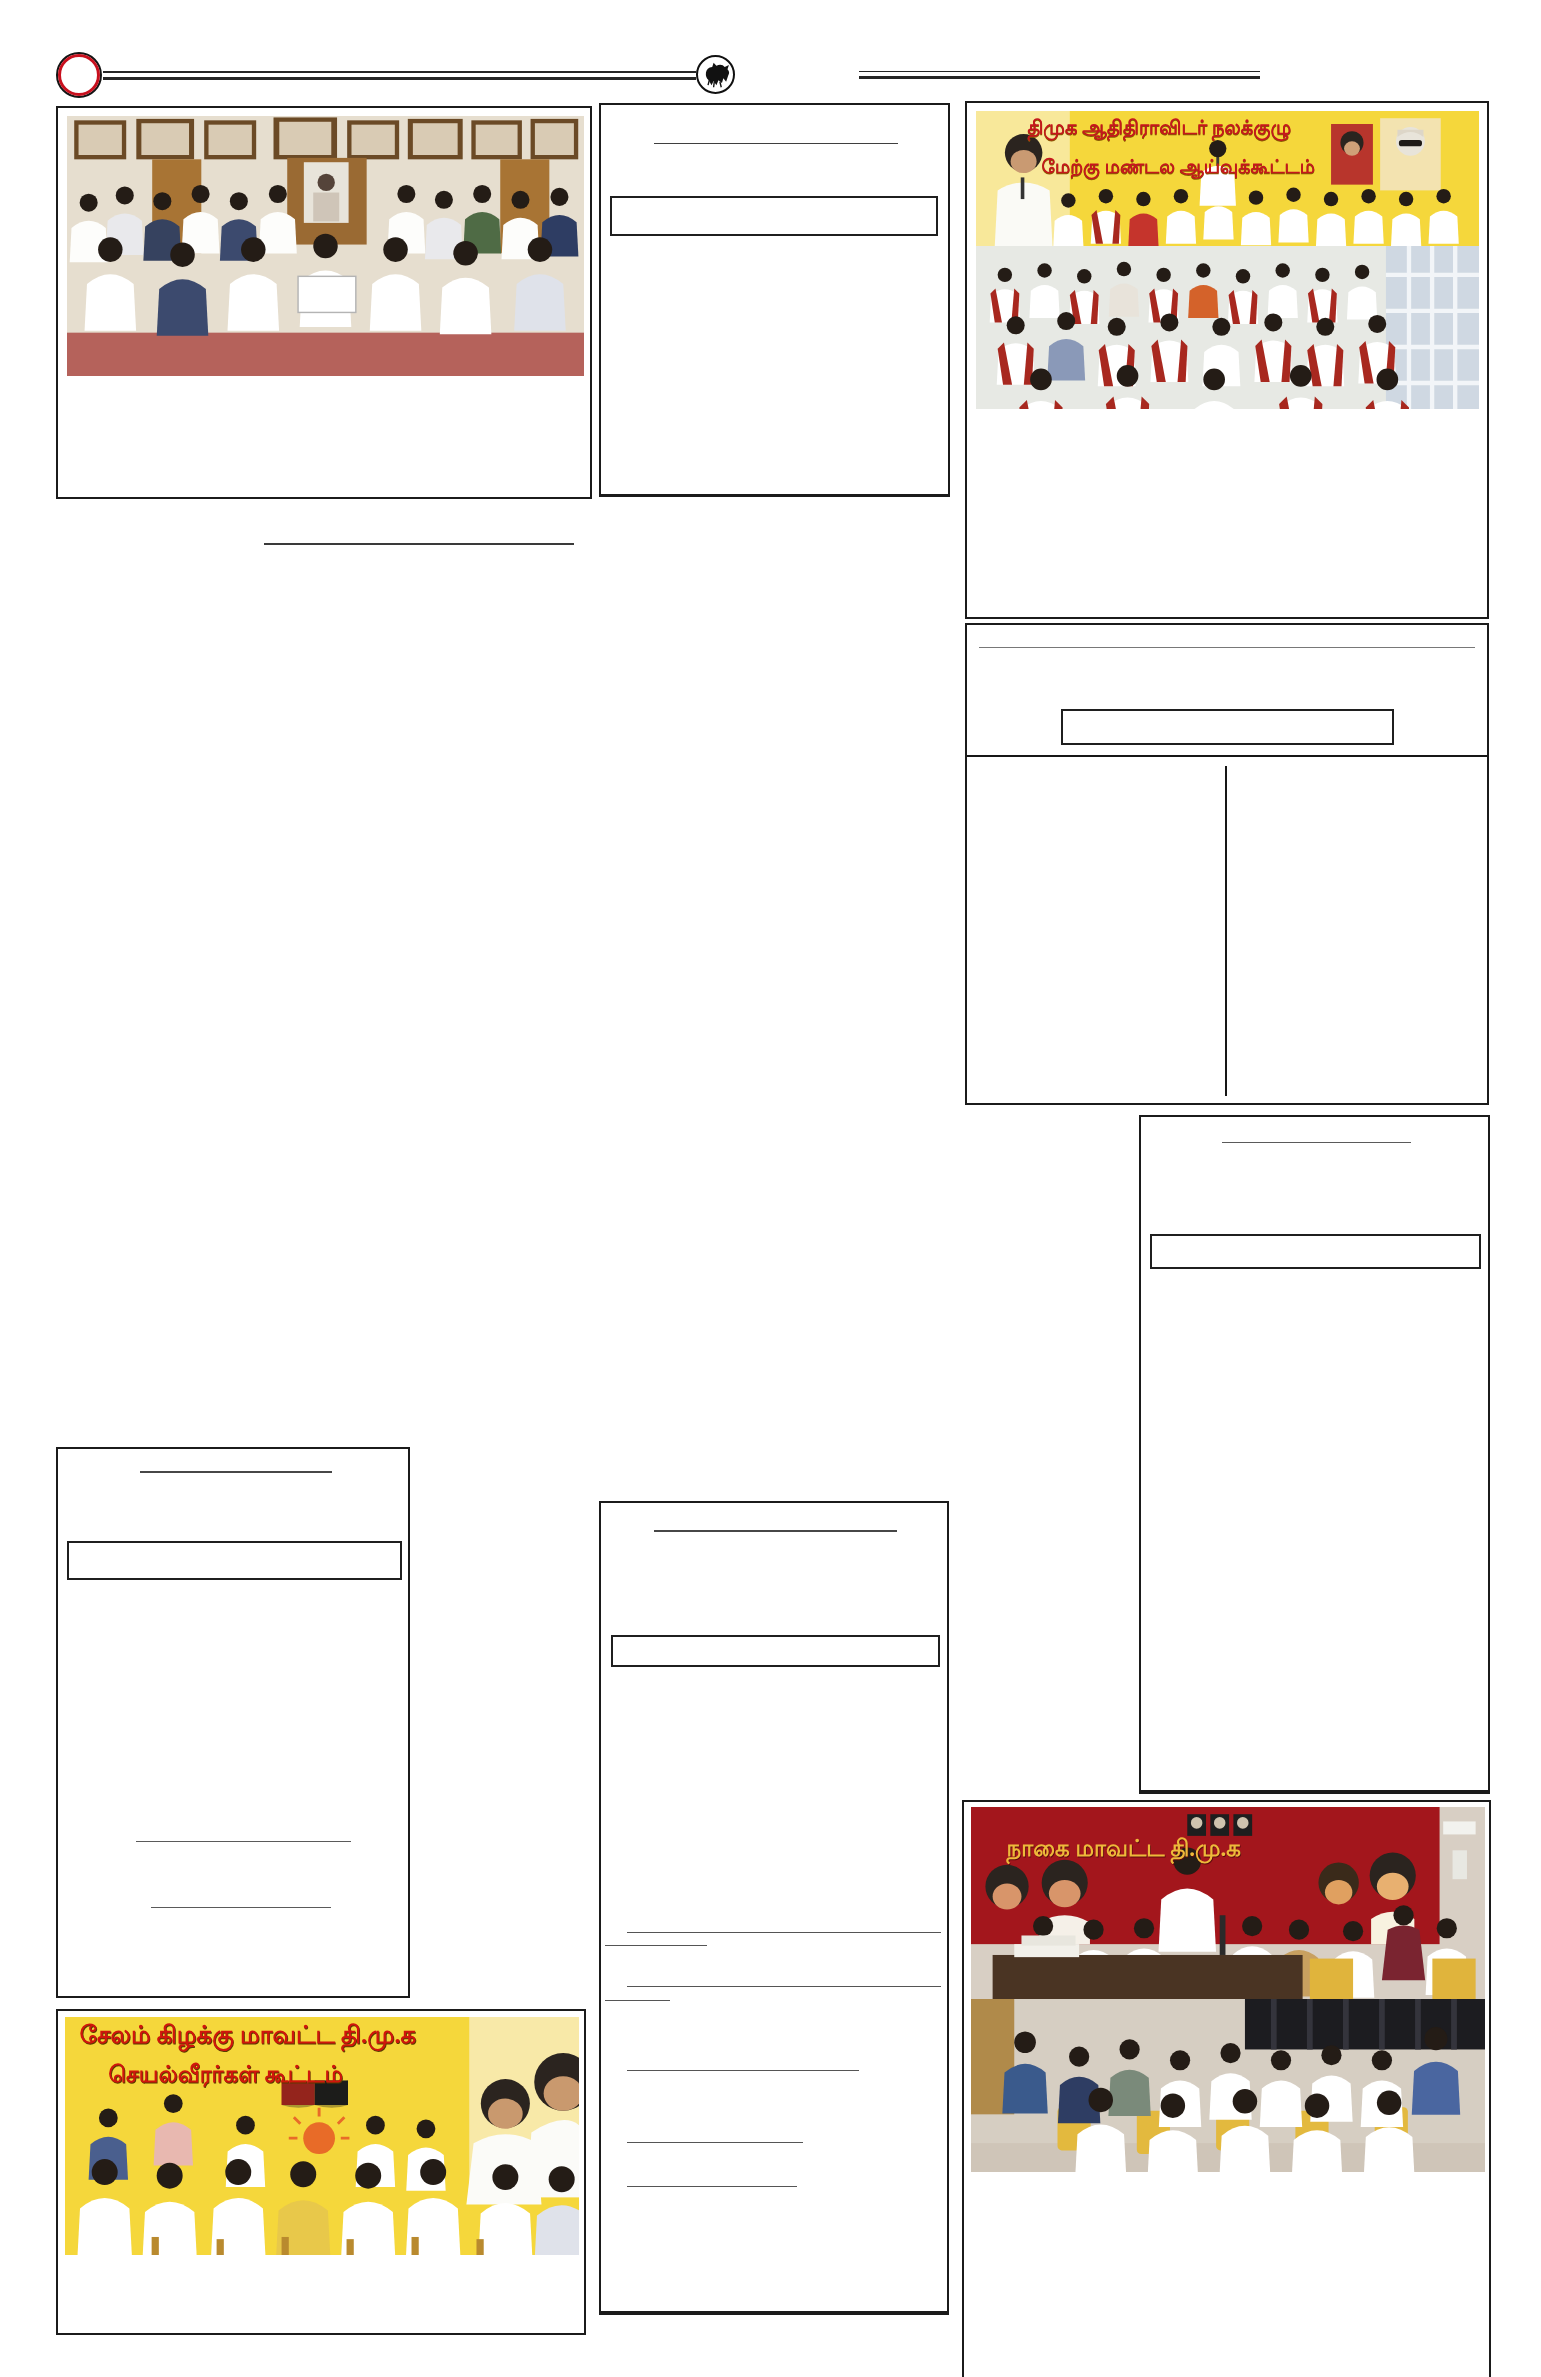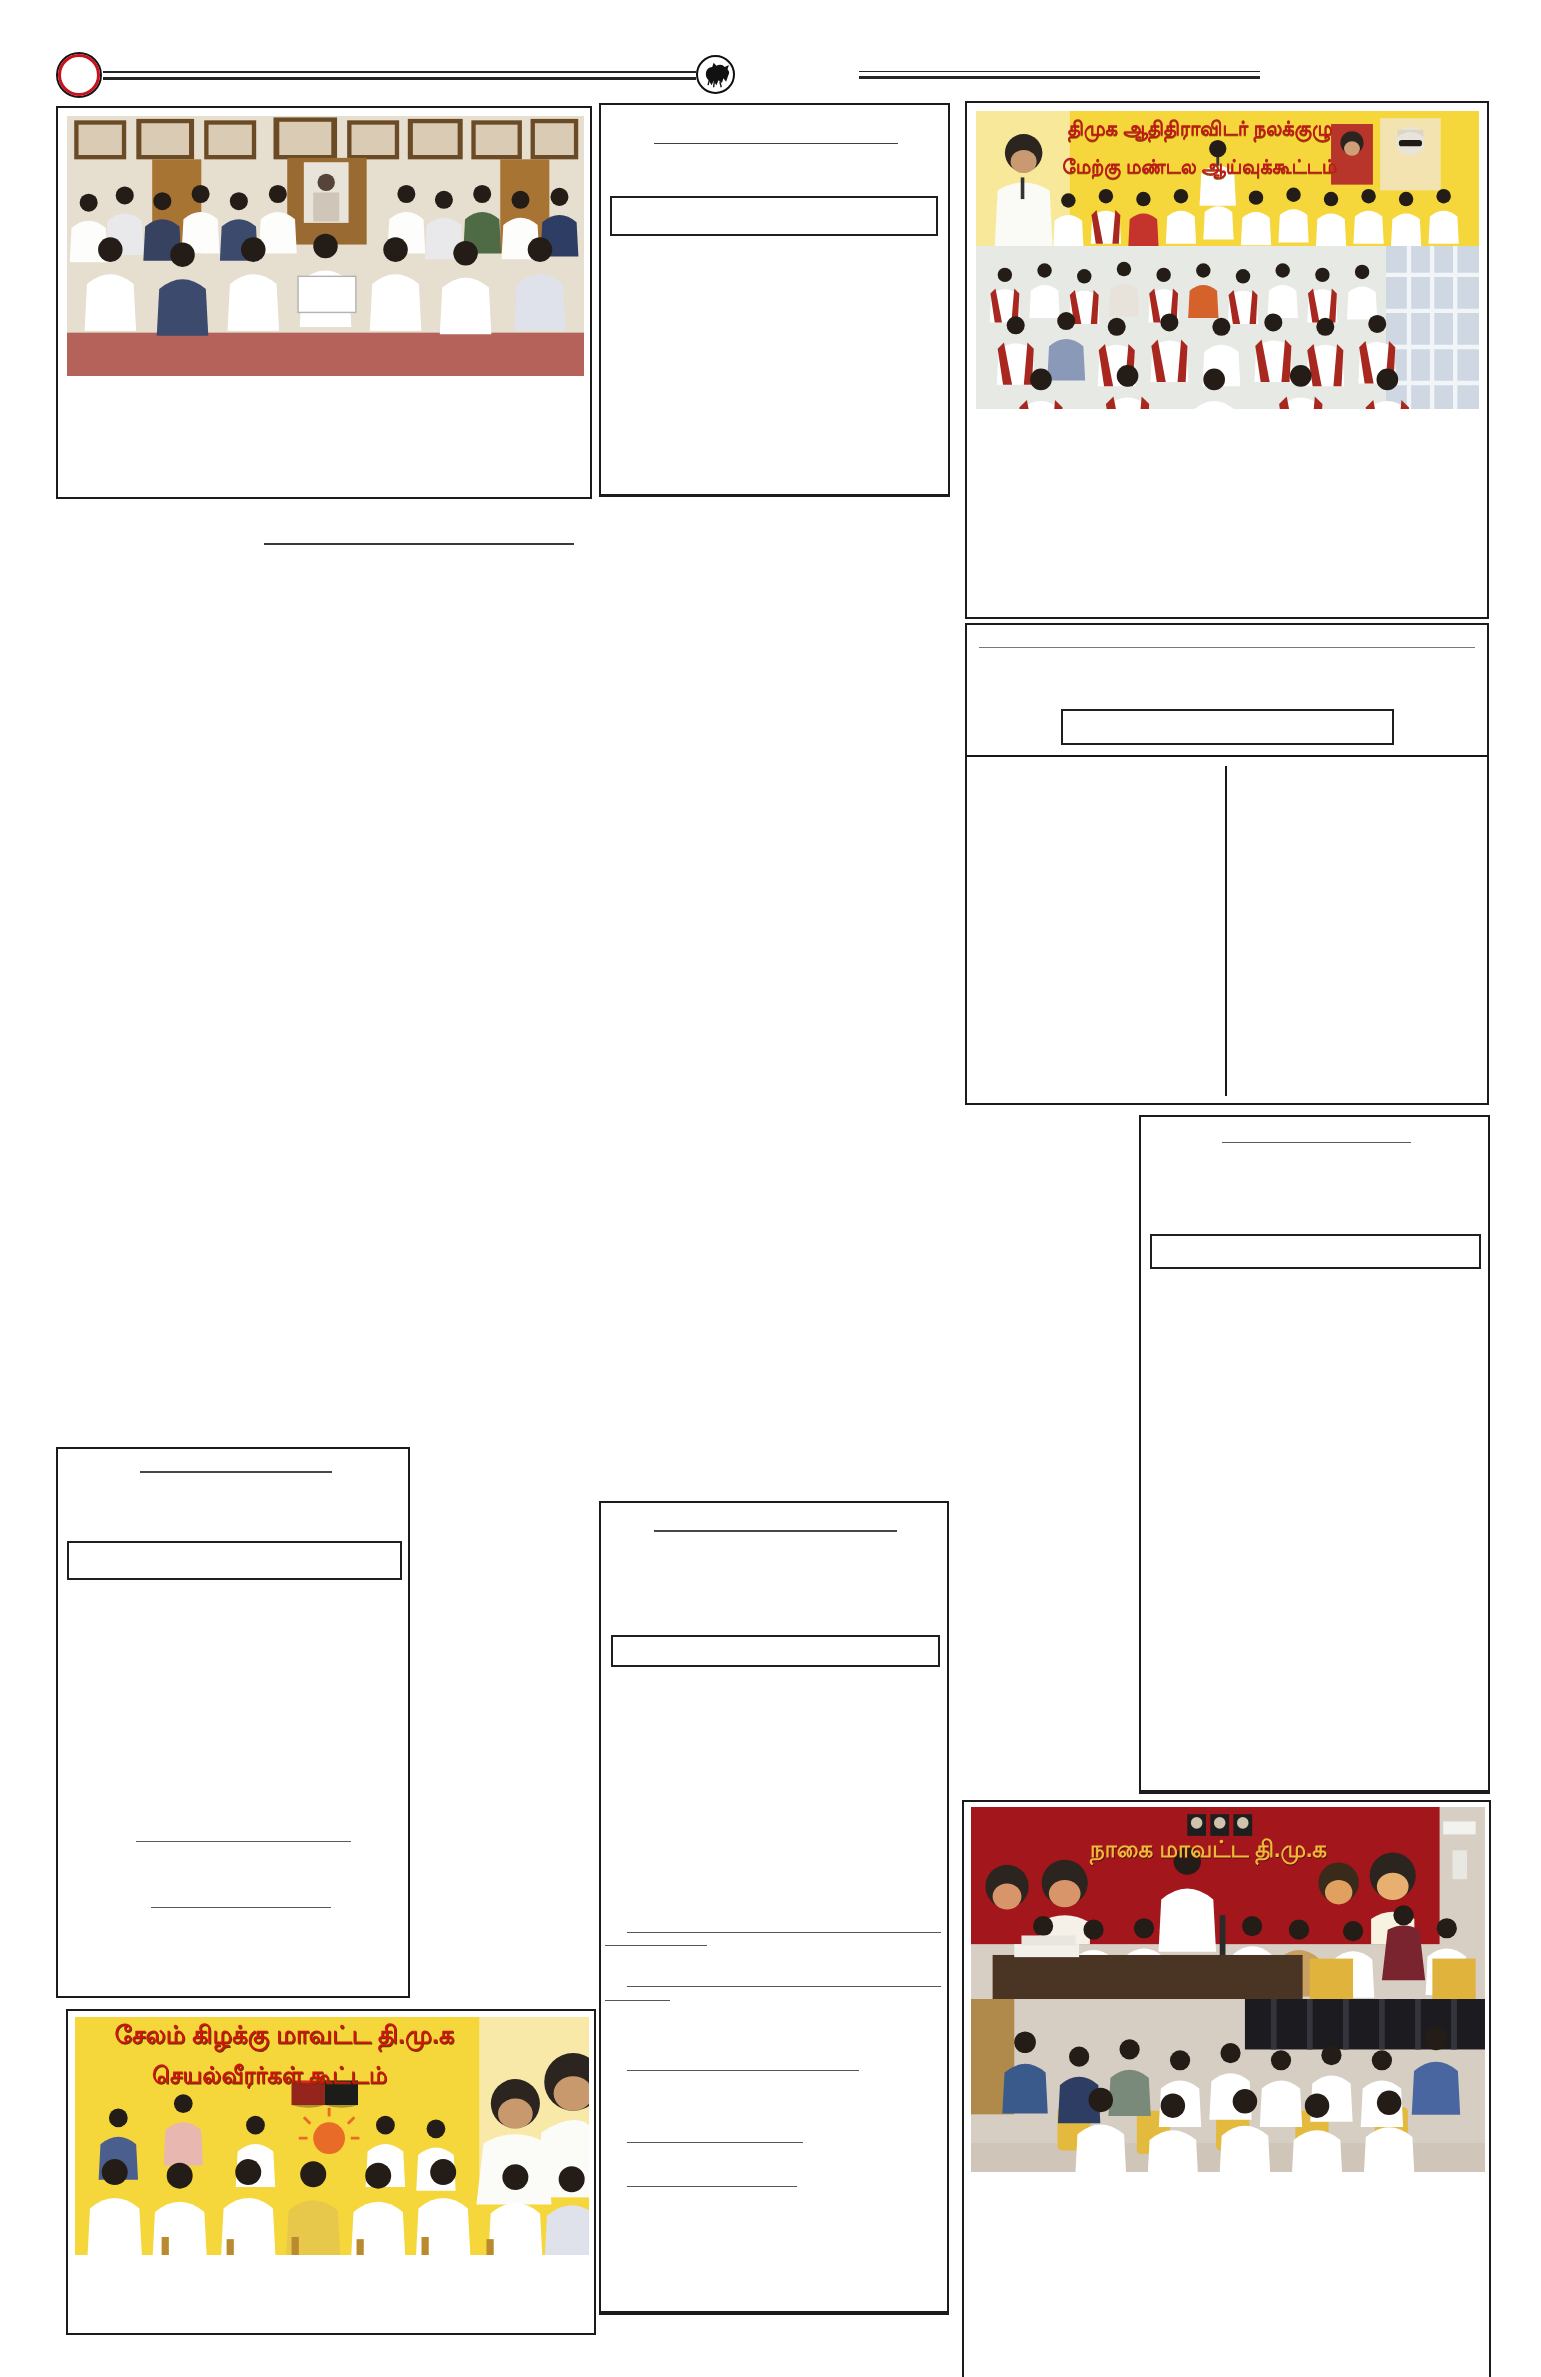--- a/index.html
+++ b/index.html
@@ -4,22 +4,22 @@
 <style>
   html,body{margin:0;padding:0;background:#fff;}
   #page{position:relative;width:1541px;height:2377px;background:#ffffff;
         font-family:"Liberation Sans",sans-serif;overflow:hidden;}
   .abs{position:absolute;}
   .abox{position:absolute;background:#fff;border:2.2px solid #1b1b1b;box-sizing:border-box;}
   .rule{position:absolute;background:#4a4a4a;height:1.4px;}
   .hbox{position:absolute;border:2.2px solid #1f1f1f;background:#fff;box-sizing:border-box;}
   .photo{position:absolute;overflow:hidden;background:#eee;}
   .photo svg{display:block;width:100%;height:100%;}
-  .btxt{position:absolute;font-weight:bold;text-align:center;line-height:1.15;
-        font-family:Liberation Sans, sans-serif;white-space:nowrap;}
+  .btxt{position:absolute;font-weight:bold;line-height:1.15;
+        font-family:Liberation Serif, serif;white-space:nowrap;}
   .dbl-rule{position:absolute;box-sizing:border-box;background:transparent;}
 </style>
 </head>
 <body>
 
 <svg width="0" height="0" style="position:absolute" aria-hidden="true">
   <defs>
     <g id="pp">
       <circle cx="0" cy="0" r="10" fill="#241c16"></circle>
       <path d="M-19 28 Q0 12 19 28 L21 66 L-21 66 Z" fill="currentColor"></path>
@@ -212,21 +212,21 @@
     <div class="hbox" style="left:10px;top:132px;width:329px;height:32px;"></div>
     <div class="rule" style="left:26px;top:429px;width:314px;background:#555;"></div>
     <div class="rule" style="left:3.6px;top:442px;width:102px;background:#555;"></div>
     <div class="rule" style="left:26px;top:483px;width:314px;background:#555;"></div>
     <div class="rule" style="left:3.6px;top:497px;width:65px;background:#555;"></div>
     <div class="rule" style="left:26px;top:567px;width:232px;background:#555;"></div>
     <div class="rule" style="left:26px;top:639px;width:176px;background:#555;"></div>
     <div class="rule" style="left:26px;top:683px;width:170px;background:#555;"></div>
   </div>
 
-  <div class="abox" style="left:56px;top:2009px;width:530px;height:326px;margin-left:10px;">
+  <div class="abox" style="left:56px;top:2009px;width:530px;height:326px;">
     <div class="photo" style="left:7.2px;top:5.8px;width:514px;height:238px;">
       <svg viewBox="0 0 712 330" preserveAspectRatio="none">
         <rect width="712" height="330" fill="#f5d73b"></rect>
         <rect x="560" y="0" width="152" height="250" fill="#f8e9a8"></rect>
         <circle cx="610" cy="120" r="34" fill="#2b241f"></circle>
         <ellipse cx="610" cy="134" rx="24" ry="21" fill="#c9996e"></ellipse>
         <path d="M566 175 Q610 150 654 175 L660 260 L556 260 Z" fill="#fbfbf8"></path>
         <circle cx="690" cy="90" r="40" fill="#2b241f"></circle>
         <ellipse cx="690" cy="106" rx="27" ry="24" fill="#c9996e"></ellipse>
         <path d="M646 160 Q690 132 712 150 L712 250 L640 250 Z" fill="#fbfbf8"></path>

